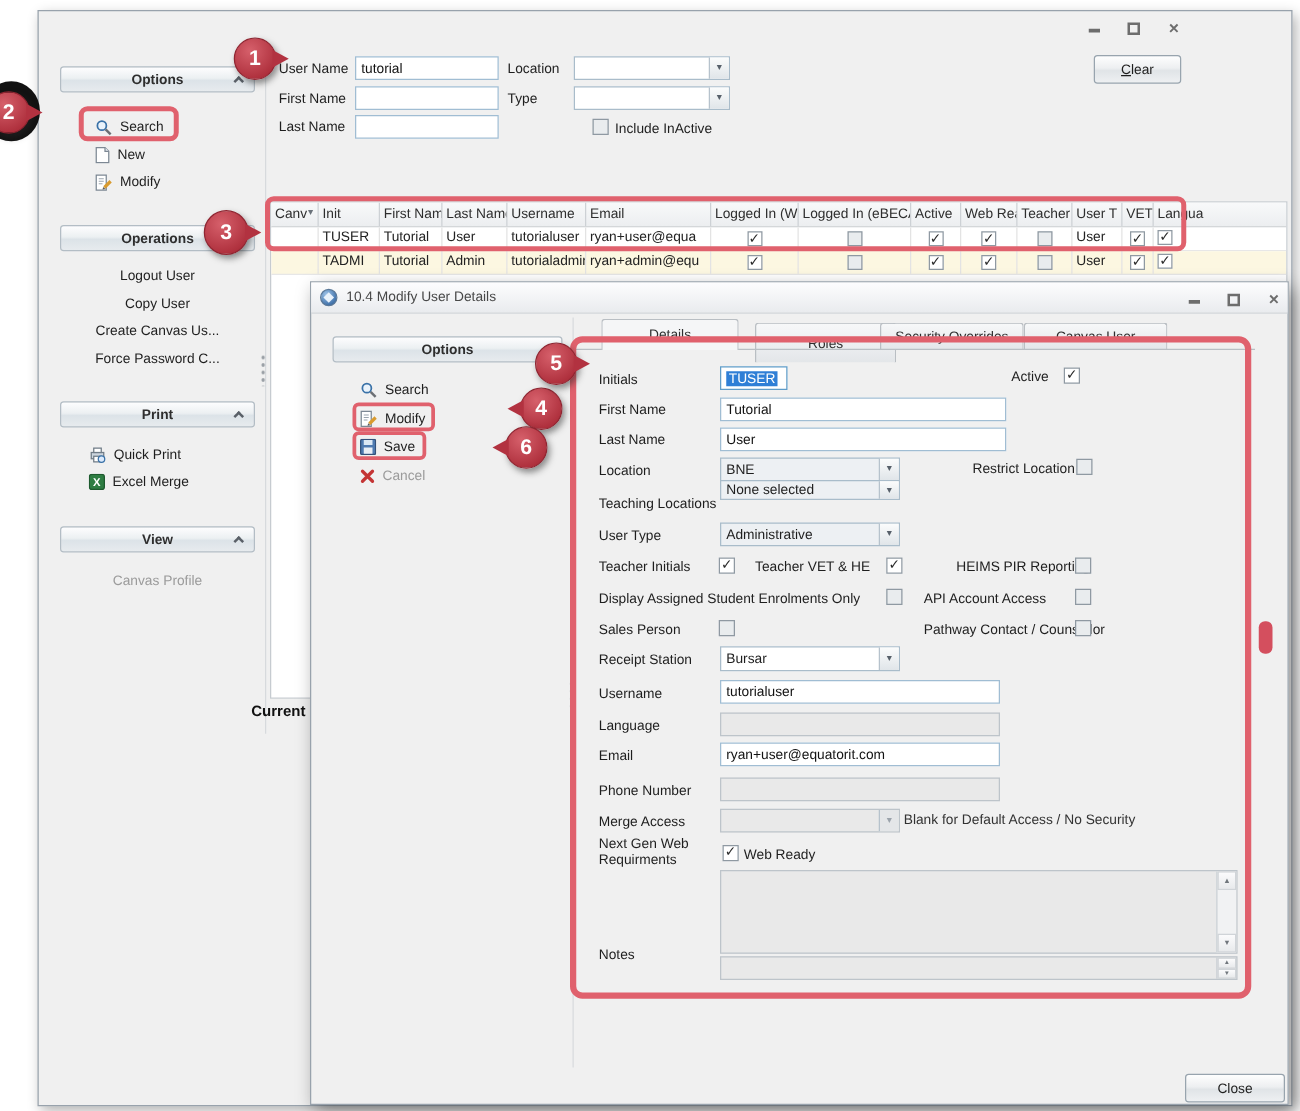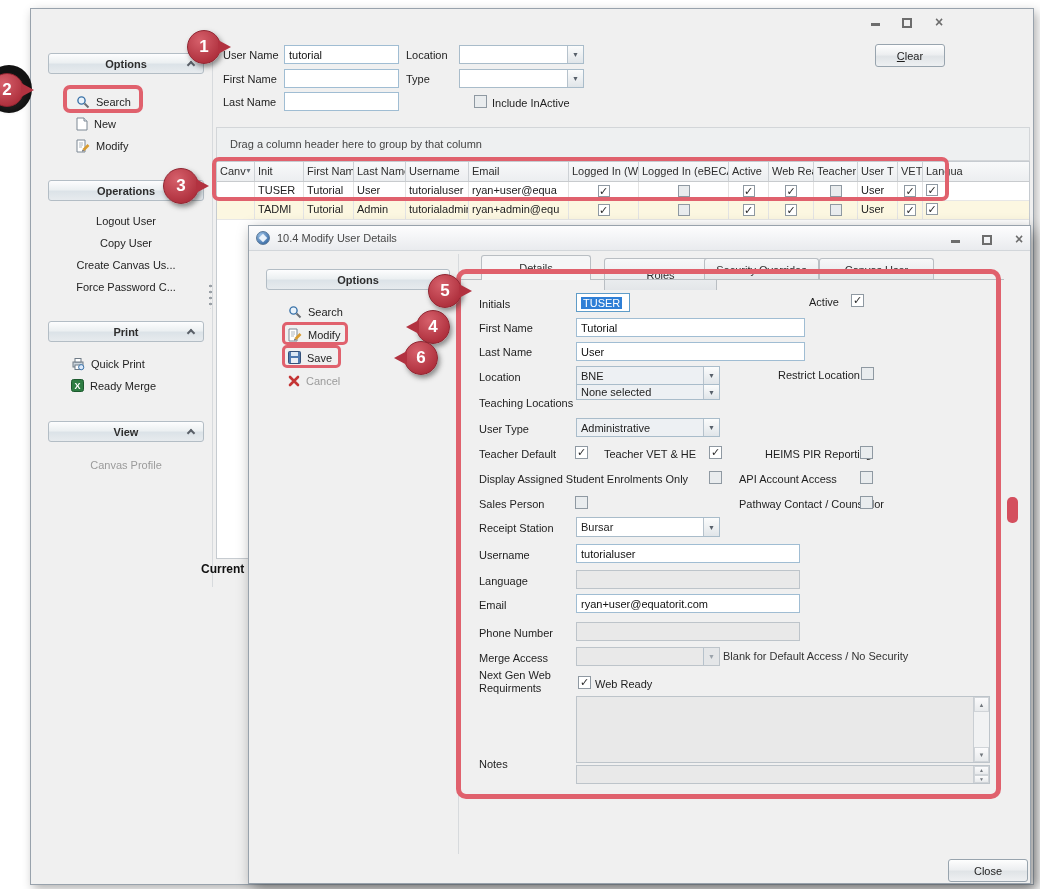--- a/index.html
+++ b/index.html
@@ -157,21 +157,21 @@
           <rect x="4" y="8" width="6" height="4.5" fill="#fff" stroke="#6f7b86"></rect>
           <circle cx="10.2" cy="10.2" r="2.6" fill="#dceafc" stroke="#3a72a8"></circle>
         </svg>
       <span>Quick Print</span>
     </div>
     <div class="side-item" style="left:40px;top:368px">
       <svg width="13" height="13" viewBox="0 0 13 13">
           <rect x="0.5" y="0.5" width="12" height="12" rx="2" fill="#2e7d43" stroke="#1d5a2e"></rect>
           <text x="6.5" y="9.5" font-size="9" fill="#fff" text-anchor="middle" font-weight="bold">X</text>
         </svg>
-      <span>Ready Merge</span>
+      <span>Excel Merge</span>
     </div>
 
     <div class="panel-header" style="left:17px;top:412px;width:156px">
       <span>View</span>
       <span class="chev"></span>
     </div>
     <div class="side-item centered disabled-text" style="left:17px;top:447px;width:156px">
         <span>Canvas Profile</span>
       </div>
 
@@ -192,23 +192,20 @@
       <span class="val"></span>
       <span class="dd">▼</span>
     </div>
     <span class="cbx off" style="left:443px;top:86px"></span>
     <div class="lbl" style="left:461px;top:88px">Include InActive</div>
 
     <div class="btn" style="left:844px;top:35px;width:70px;height:23px">
         <span class="uf">Clear</span>
       </div>
 
-    <div class="group-panel" style="left:185px;top:118px;width:814px;height:34px">
-      <span>Drag a column header here to group by that column</span>
-    </div>
 
     <div class="grid" style="left:185px;top:152px;width:814px;height:398px">
       <div class="grid-header">
         <div class="gh c0"><span>Canv</span><span class="filter-arrow">▼</span></div>
         <div class="gh c1">Init</div>
         <div class="gh c2">First Nam</div>
         <div class="gh c3">Last Name</div>
         <div class="gh c4">Username</div>
         <div class="gh c5">Email</div>
         <div class="gh c6">Logged In (W</div>
@@ -367,21 +364,21 @@
       <span class="val">None selected</span>
       <span class="dd">▼</span>
     </div>
 
     <div class="lbl" style="left:230px;top:197px">User Type</div>
     <div class="combo" style="left:327px;top:192px;width:144px;height:19px">
       <span class="val">Administrative</span>
       <span class="dd">▼</span>
     </div>
 
-    <div class="lbl" style="left:230px;top:222px">Teacher Default</div>
+    <div class="lbl" style="left:230px;top:222px">Teacher Initials</div>
     <span class="cbx" style="left:326px;top:220px">✓</span>
     <div class="lbl" style="left:355px;top:222px">Teacher VET &amp; HE</div>
     <span class="cbx" style="left:460px;top:220px">✓</span>
     <div class="lbl" style="left:516px;top:222px">HEIMS PIR Reporting</div>
     <span class="cbx off" style="left:611px;top:220px"></span>
 
     <div class="lbl" style="left:230px;top:247px">Display Assigned Student Enrolments Only</div>
     <span class="cbx off" style="left:460px;top:245px"></span>
     <div class="lbl" style="left:490px;top:247px">API Account Access</div>
     <span class="cbx off" style="left:611px;top:245px"></span>

